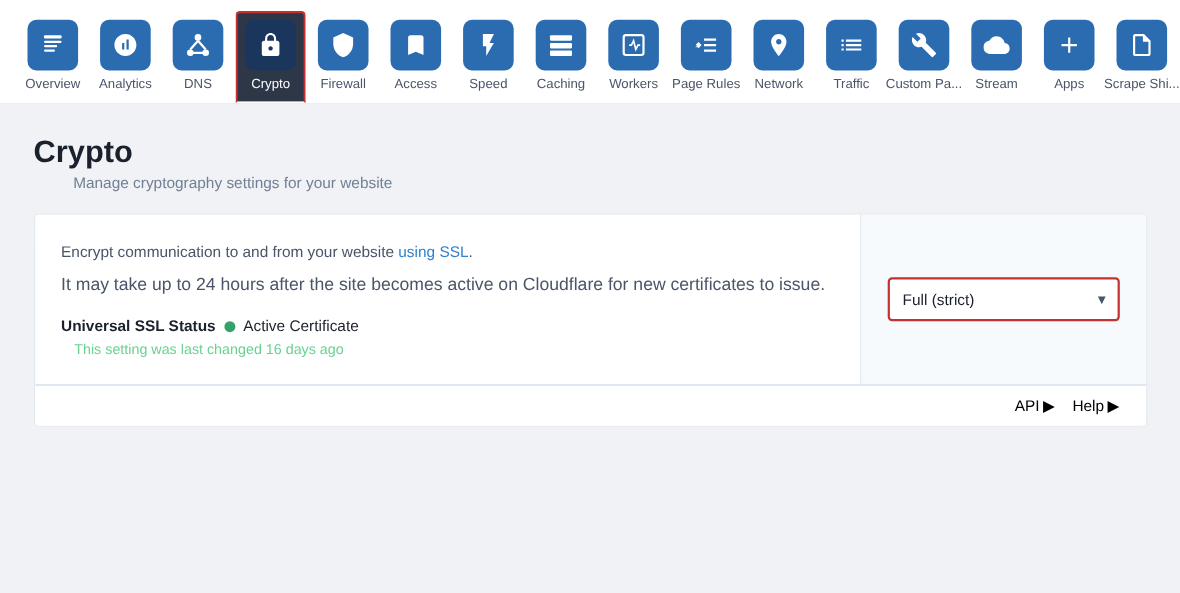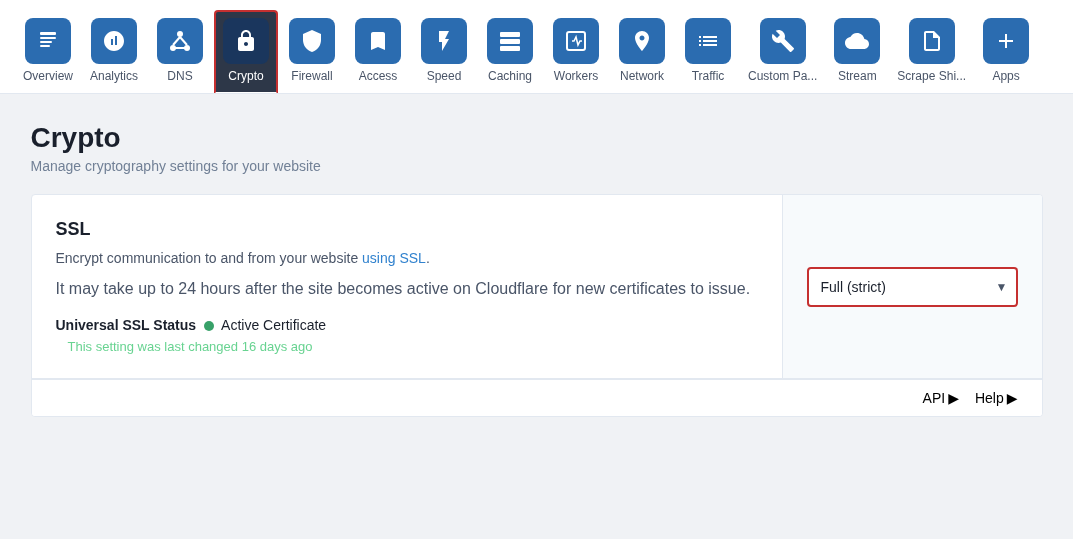--- a/index.html
+++ b/index.html
@@ -67,20 +67,21 @@
     .page-title {
       font-size: 28px;
       font-weight: 600;
       color: #1a202c;
       margin-bottom: 4px;
     }
     .page-subtitle {
       font-size: 14px;
       color: #718096;
       margin-bottom: 20px;
+      margin-left: 36px;
     }
 
     
     .card {
       background: #fff;
       border: 1px solid #e2e8f0;
       border-radius: 4px;
       overflow: hidden;
     }
     .card-section {
@@ -288,20 +289,28 @@
   <div class="nav-item">
     <div class="nav-icon">
       <svg class="icon-svg" viewBox="0 0 24 24">
           <rect x="3" y="3" width="18" height="18" rx="2" fill="none" stroke="white" stroke-width="2"></rect>
           <path d="M8 12h2l2-4 2 8 2-4h2" stroke="white" stroke-width="1.5" fill="none"></path>
         </svg>
     </div>
     <span class="nav-label">Workers</span>
   </div>
 
+  <div class="nav-item">
+    <div class="nav-icon">
+      <svg class="icon-svg" viewBox="0 0 24 24">
+          <path d="M10 18h11v-2H10v2zm-7.41-5.59L5 14.83l2.83-2.83L5 9.17 2.59 11.59 4 13l-1.41 1.41zM10 13h11v-2H10v2zm0-7v2h11V6H10z"></path>
+        </svg>
+    </div>
+    <span class="nav-label">Page Rules</span>
+  </div>
 
   <div class="nav-item">
     <div class="nav-icon">
       <svg class="icon-svg" viewBox="0 0 24 24">
           <path d="M12 2C8.13 2 5 5.13 5 9c0 5.25 7 13 7 13s7-7.75 7-13c0-3.87-3.13-7-7-7zm0 9.5c-1.38 0-2.5-1.12-2.5-2.5s1.12-2.5 2.5-2.5 2.5 1.12 2.5 2.5-1.12 2.5-2.5 2.5z"></path>
         </svg>
     </div>
     <span class="nav-label">Network</span>
   </div>
 
@@ -328,45 +337,44 @@
       <svg class="icon-svg" viewBox="0 0 24 24">
           <path d="M19.35 10.04C18.67 6.59 15.64 4 12 4 9.11 4 6.6 5.64 5.35 8.04 2.34 8.36 0 10.91 0 14c0 3.31 2.69 6 6 6h13c2.76 0 5-2.24 5-5 0-2.64-2.05-4.78-4.65-4.96z"></path>
         </svg>
     </div>
     <span class="nav-label">Stream</span>
   </div>
 
   <div class="nav-item">
     <div class="nav-icon">
       <svg class="icon-svg" viewBox="0 0 24 24">
+          <path d="M19 13h-6v6h-2v-6H5v-2h6V5h2v6h6v2z"></path>
+        </svg>
+    </div>
+    <span class="nav-label">Apps</span>
+  </div>
+
+  <div class="nav-item">
+    <div class="nav-icon">
+      <svg class="icon-svg" viewBox="0 0 24 24">
           <path d="M14 2H6c-1.1 0-2 .9-2 2v16c0 1.1.9 2 2 2h12c1.1 0 2-.9 2-2V8l-6-6zM6 20V4h7v5h5v11H6z"></path>
         </svg>
     </div>
     <span class="nav-label">Scrape Shi...</span>
-  </div>
-
-  <div class="nav-item">
-    <div class="nav-icon">
-      <svg class="icon-svg" viewBox="0 0 24 24">
-          <path d="M19 13h-6v6h-2v-6H5v-2h6V5h2v6h6v2z"></path>
-        </svg>
-    </div>
-    <span class="nav-label">Apps</span>
   </div>
 </nav>
 
 <div class="main-content">
   <h1 class="page-title">Crypto</h1>
   <p class="page-subtitle">Manage cryptography settings for your website</p>
 
   <div class="card">
     <div class="card-section">
 
       <div class="card-body">
-        <div class="ssl-title">SSL</div>
         <p class="ssl-desc">
           <span>Encrypt communication to and from your website </span><a href="#">using SSL</a><span>.</span>
         </p>
         <p class="ssl-notice">It may take up to 24 hours after the site becomes active on Cloudflare for new certificates to issue.</p>
         <p class="ssl-status">
           <strong>Universal SSL Status</strong>
           <span class="status-dot"></span>
           <span>Active Certificate</span>
         </p>
         <p class="ssl-changed">This setting was last changed 16 days ago</p>

